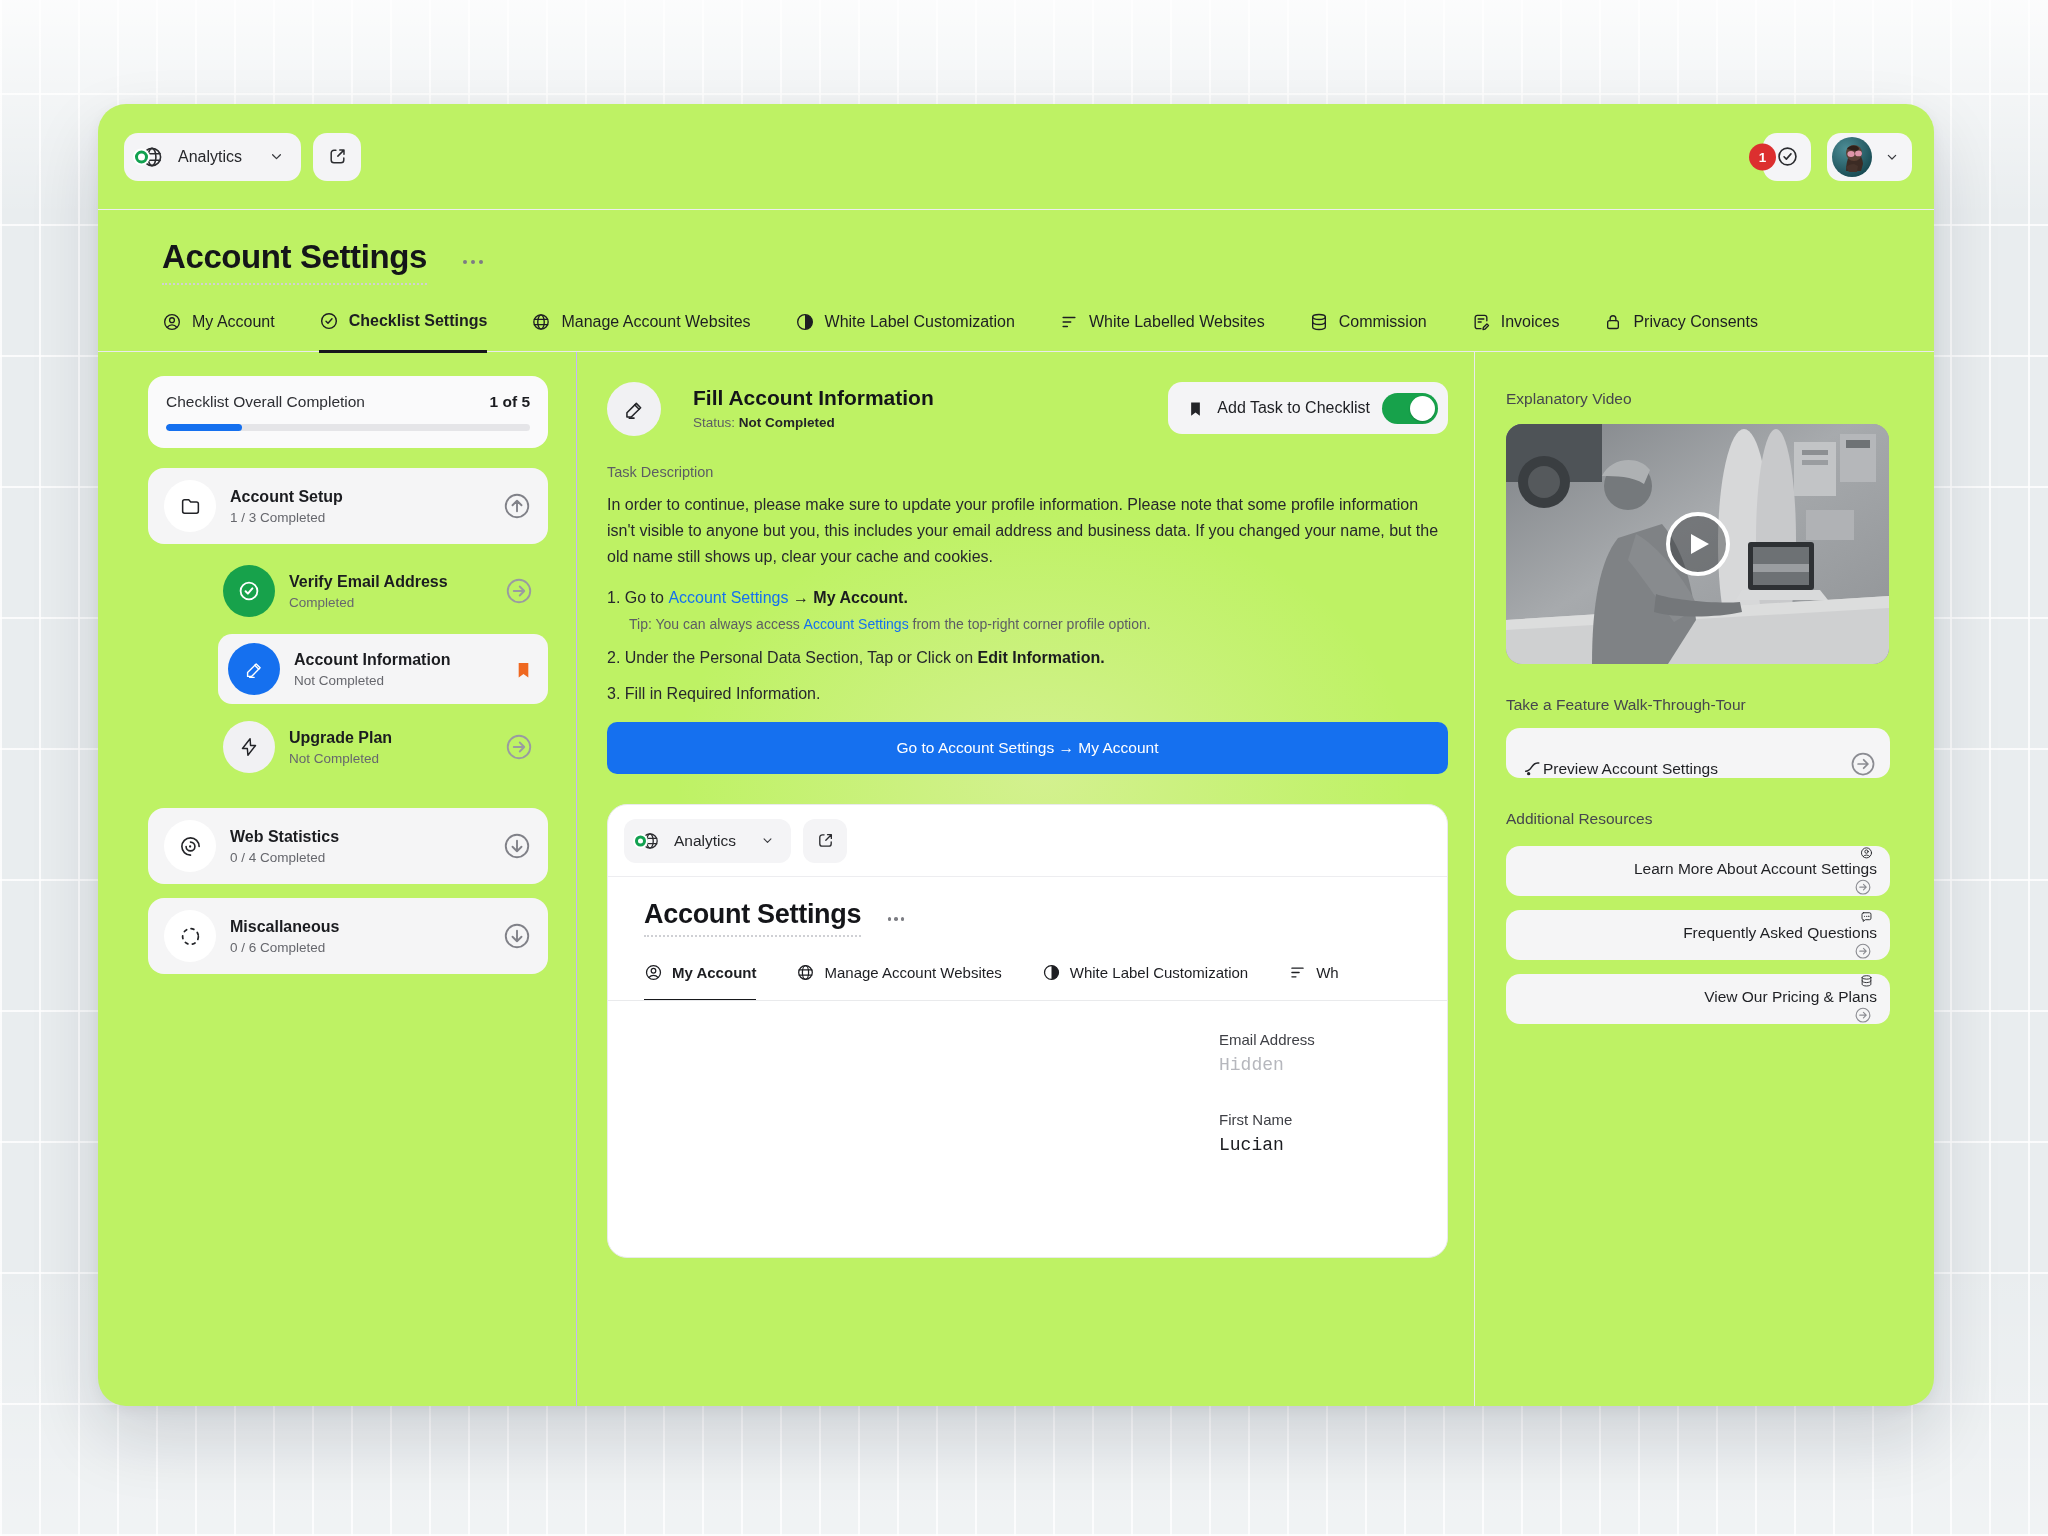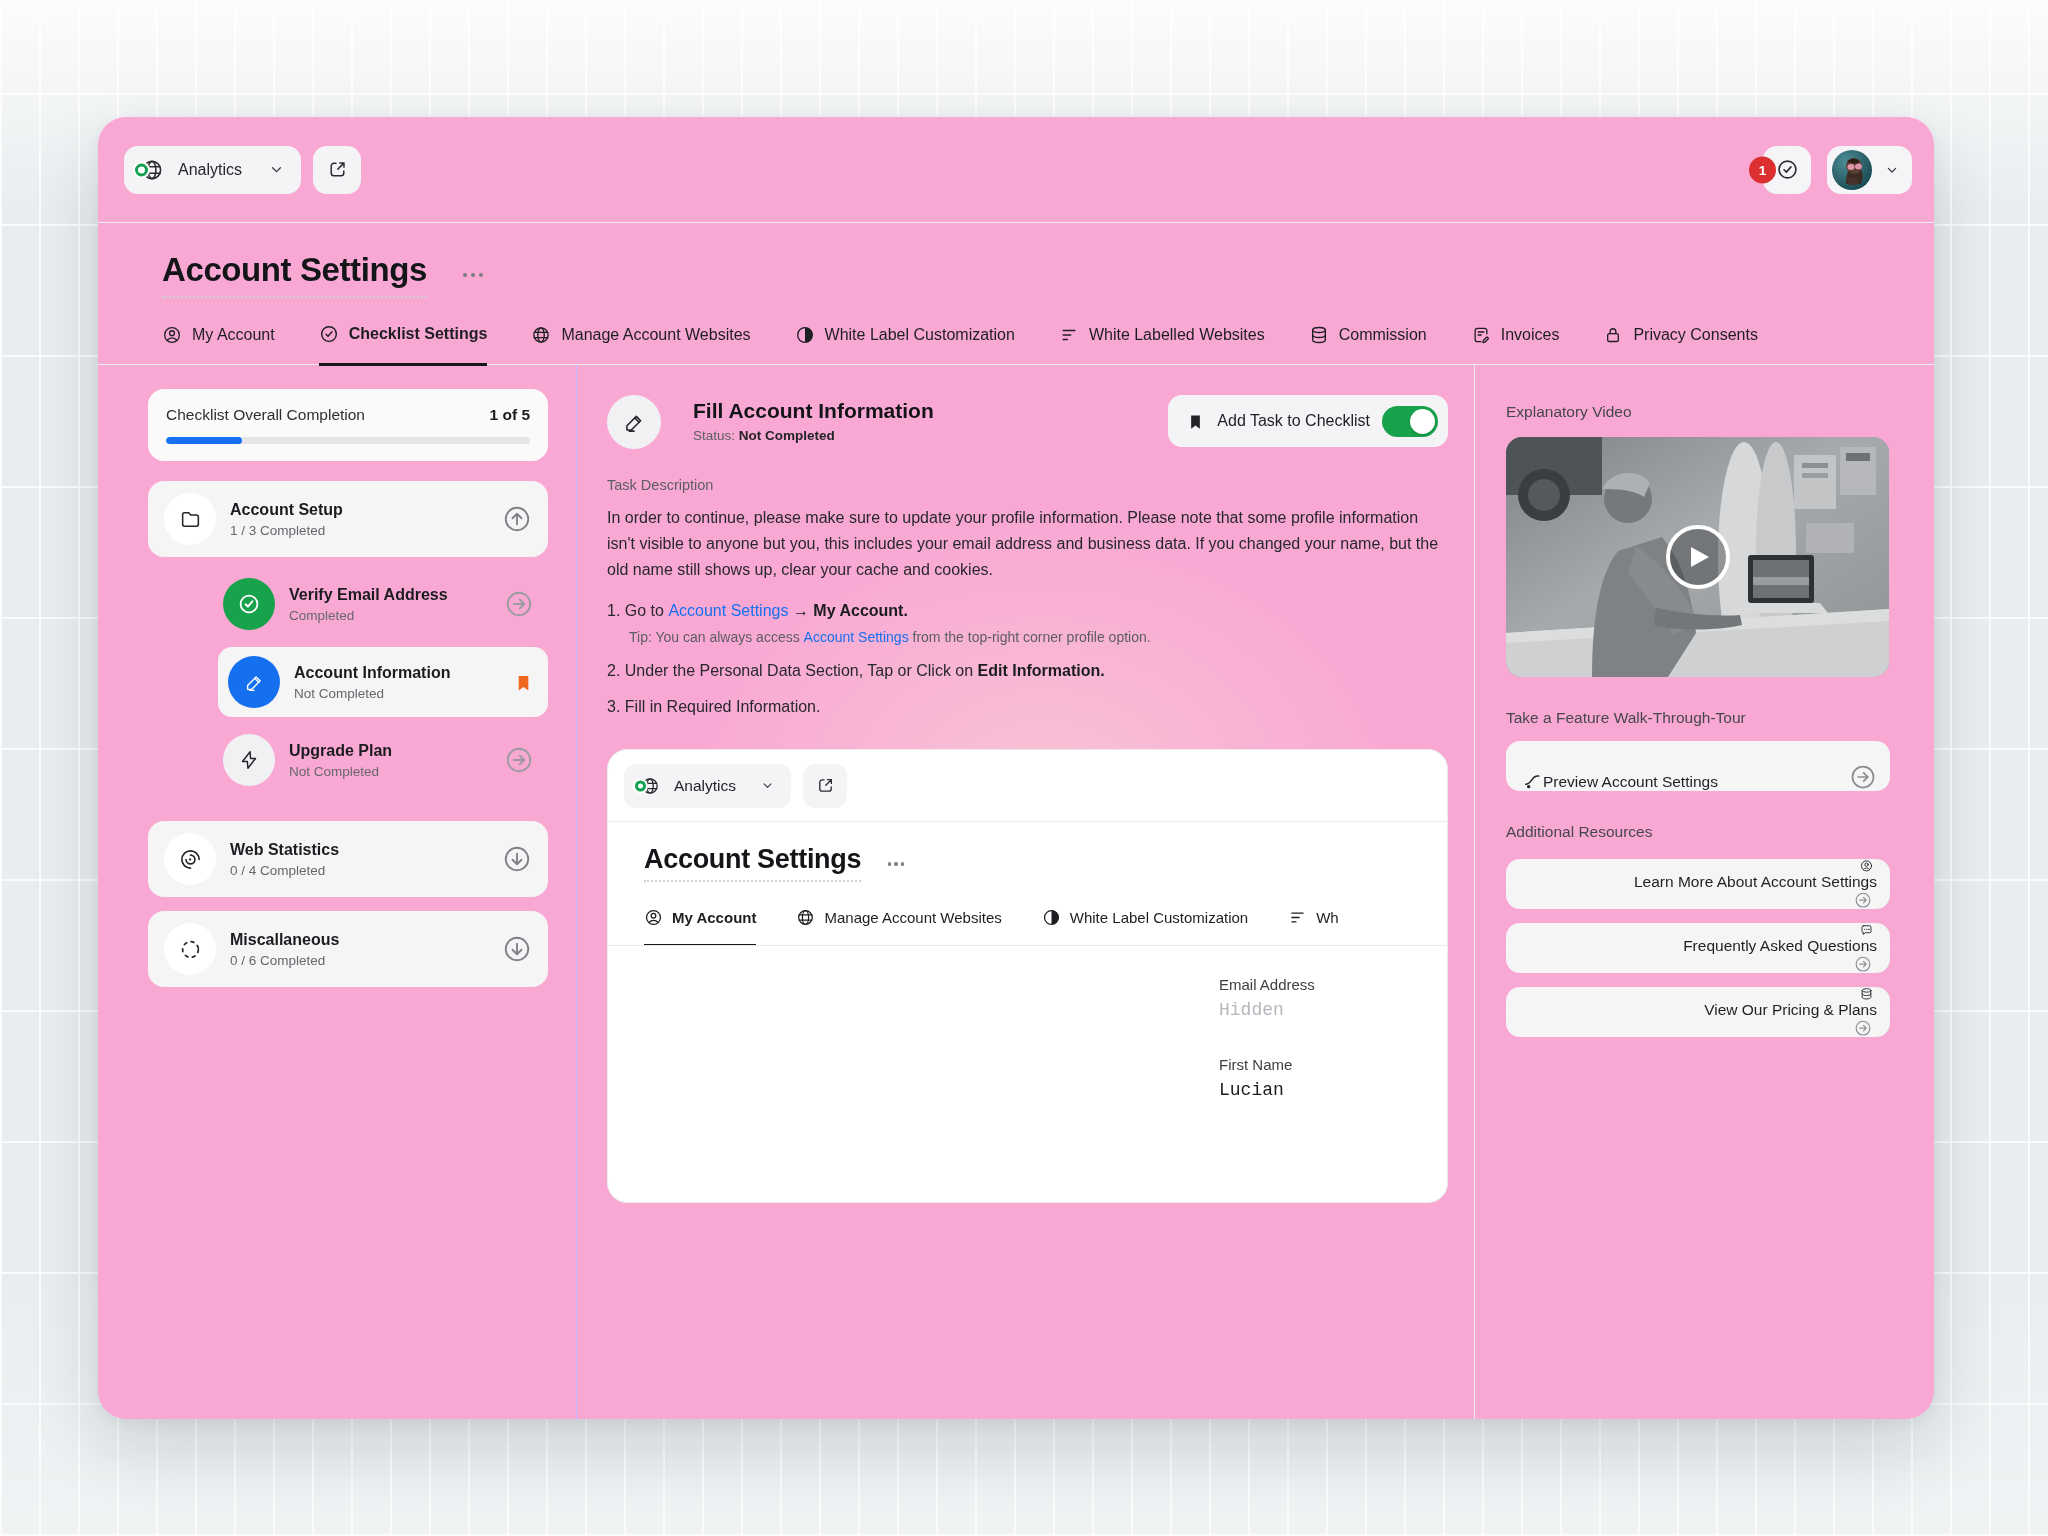--- a/index.html
+++ b/index.html
@@ -9,22 +9,22 @@
     color:#1b1c20;
     background-color:#e9edef;
     background-image:
       linear-gradient(180deg, rgba(255,255,255,.85), rgba(255,255,255,0) 14%, rgba(255,255,255,0) 82%, rgba(255,255,255,.35)),
       repeating-linear-gradient(90deg, rgba(255,255,255,.8) 0 2px, rgba(255,255,255,0) 2px 39px),
       repeating-linear-gradient(0deg, rgba(255,255,255,.8) 0 2px, rgba(255,255,255,0) 2px 131px);
     overflow:hidden; position:relative;
   }
   svg { display:block; }
   .window {
-    position:absolute; left:98px; top:117px; width:1836px; height:1302px;
-    background:#f9a8d4; border-radius:28px;
+    position:absolute; left:98px; top:104px; width:1836px; height:1302px;
+    background:#bef264; border-radius:28px;
     box-shadow:0 30px 70px rgba(15,23,42,.14), 0 4px 14px rgba(15,23,42,.05);
     overflow:hidden; display:flex; flex-direction:column;
   }
   
   .topbar { height:106px; flex:0 0 auto; display:flex; align-items:center; padding:0 22px 0 26px; border-bottom:1px solid #ededf0; }
   .pill-select { display:flex; align-items:center; gap:12px; height:48px; padding:0 16px; background:#f4f4f6; border-radius:14px; cursor:pointer; }
   .pill-select .lbl { font-size:16px; font-weight:500; color:#26272b; }
   .icon-globe-wrap { position:relative; width:26px; height:24px; }
   .status-dot { position:absolute; left:-5px; top:50%; transform:translateY(-50%); width:13px; height:13px; border-radius:50%; border:3.5px solid #12a150; background:#fff; box-shadow:0 0 0 2px #fff; }
   .sq-btn { width:48px; height:48px; border-radius:14px; background:#f4f4f6; display:flex; align-items:center; justify-content:center; margin-left:12px; cursor:pointer; }
@@ -468,20 +468,21 @@
           <div class="tip"><span>Tip: You can always access </span><a>Account Settings</a><span> from the top-right corner profile option.</span></div>
         </div>
         <div class="step">
           <span>2. </span><span>Under the Personal Data Section, Tap or Click on </span><b>Edit Information.</b>
         </div>
         <div class="step">
           <span>3. </span><span>Fill in Required Information.</span>
         </div>
       </div>
 
+      <button class="cta-btn">Go to Account Settings → My Account</button>
 
       <div class="preview">
         <div class="p-header">
           <div class="pill-select">
             <span class="icon-globe-wrap" style="width:22px;height:20px">
               <span class="status-dot" style="border-width:3px;width:11px;height:11px"></span>
               <svg width="20" height="20" viewBox="0 0 24 24" color="#2b2c30">
                   <use href="#i-globe"></use>
                 </svg>
             </span>

